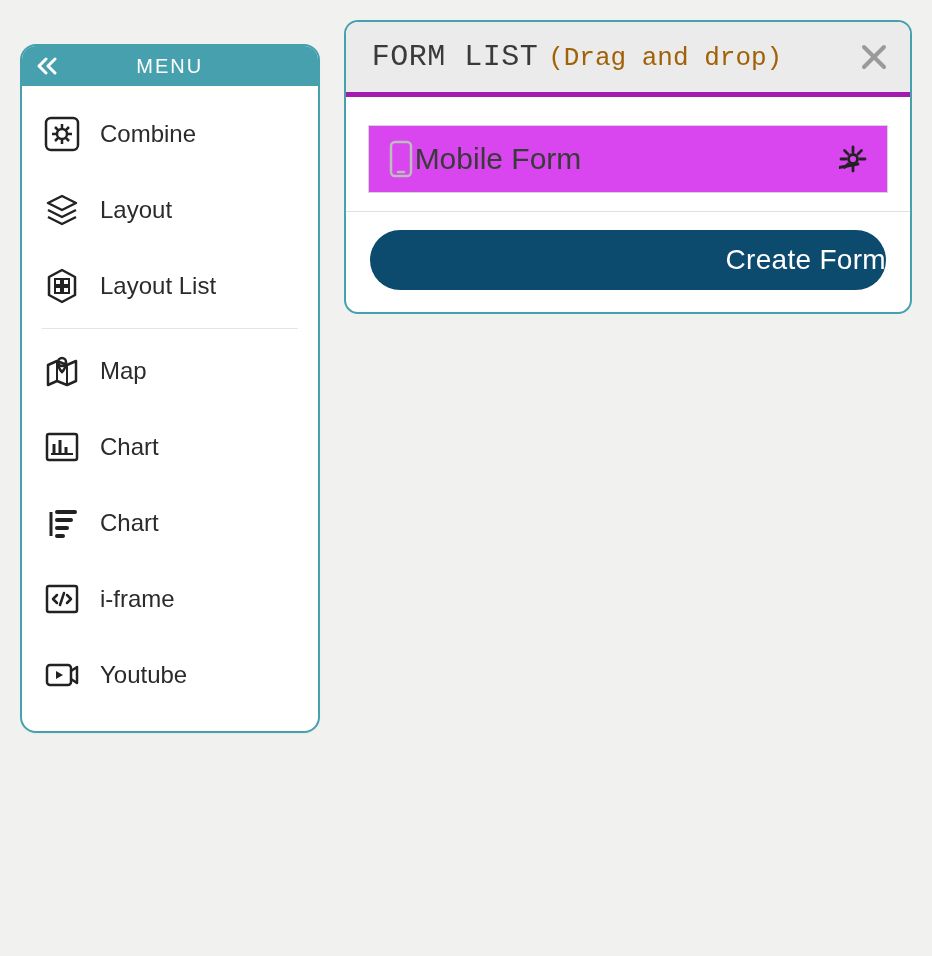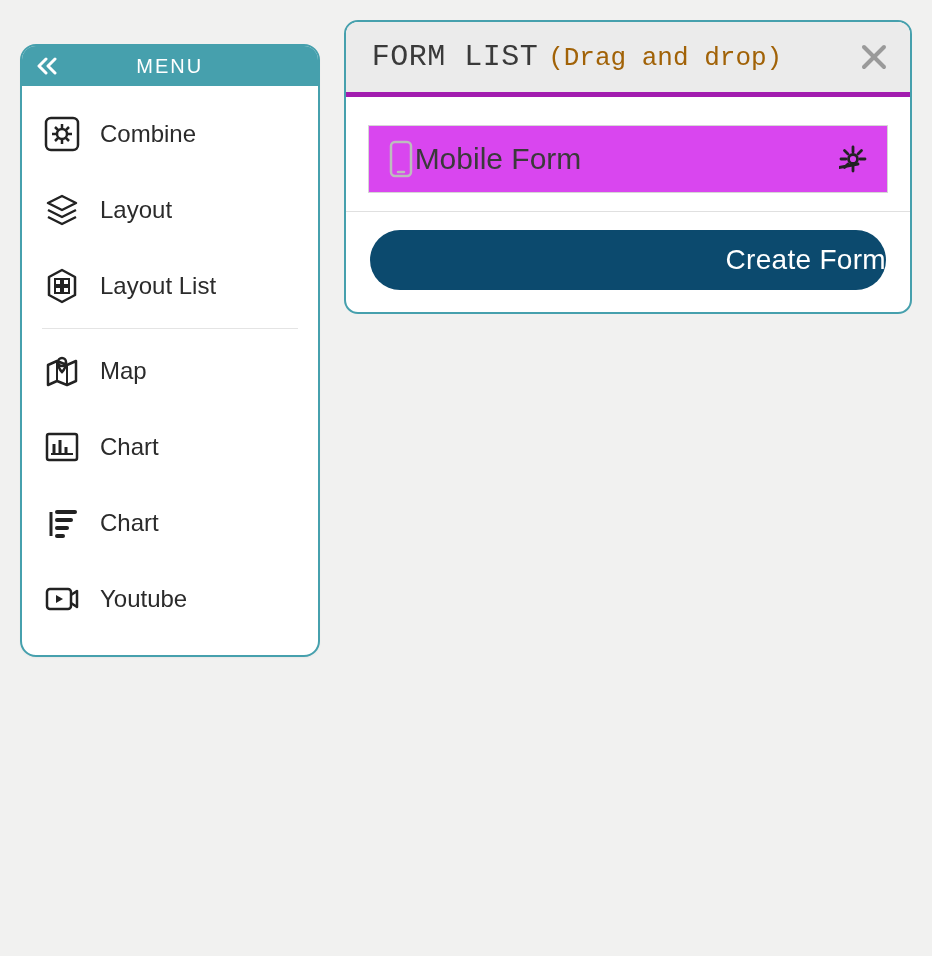--- a/index.html
+++ b/index.html
@@ -264,20 +264,31 @@
           <line x1="8" y1="8" x2="8" y2="32" stroke="#222" stroke-width="3"></line>
           <line x1="14" y1="8" x2="32" y2="8" stroke="#222" stroke-width="4" stroke-linecap="round"></line>
           <line x1="14" y1="16" x2="28" y2="16" stroke="#222" stroke-width="4" stroke-linecap="round"></line>
           <line x1="14" y1="24" x2="24" y2="24" stroke="#222" stroke-width="4" stroke-linecap="round"></line>
           <line x1="14" y1="32" x2="20" y2="32" stroke="#222" stroke-width="4" stroke-linecap="round"></line>
         </svg>
       </span>
       <span class="label">Chart</span>
     </div>
 
+    <div class="sidebar-item">
+      <span class="icon">
+        <svg width="38" height="38" viewBox="0 0 38 38">
+          <rect x="4" y="6" width="30" height="26" rx="2" fill="none" stroke="#222" stroke-width="2.5"></rect>
+          <path d="M14 15 L10 19 L14 23" fill="none" stroke="#222" stroke-width="2.5" stroke-linecap="round" stroke-linejoin="round"></path>
+          <path d="M24 15 L28 19 L24 23" fill="none" stroke="#222" stroke-width="2.5" stroke-linecap="round" stroke-linejoin="round"></path>
+          <line x1="21" y1="13" x2="17" y2="25" stroke="#222" stroke-width="2.5" stroke-linecap="round"></line>
+        </svg>
+      </span>
+      <span class="label">i-frame</span>
+    </div>
 
     <div class="sidebar-item">
       <span class="icon">
         <svg width="38" height="38" viewBox="0 0 38 38">
           <rect x="4" y="9" width="24" height="20" rx="3" fill="none" stroke="#222" stroke-width="2.5"></rect>
           <path d="M28 15 L34 11 L34 27 L28 23" fill="none" stroke="#222" stroke-width="2.5" stroke-linejoin="round"></path>
           <path d="M13 15 L20 19 L13 23 Z" fill="#222"></path>
         </svg>
       </span>
       <span class="label">Youtube</span>

